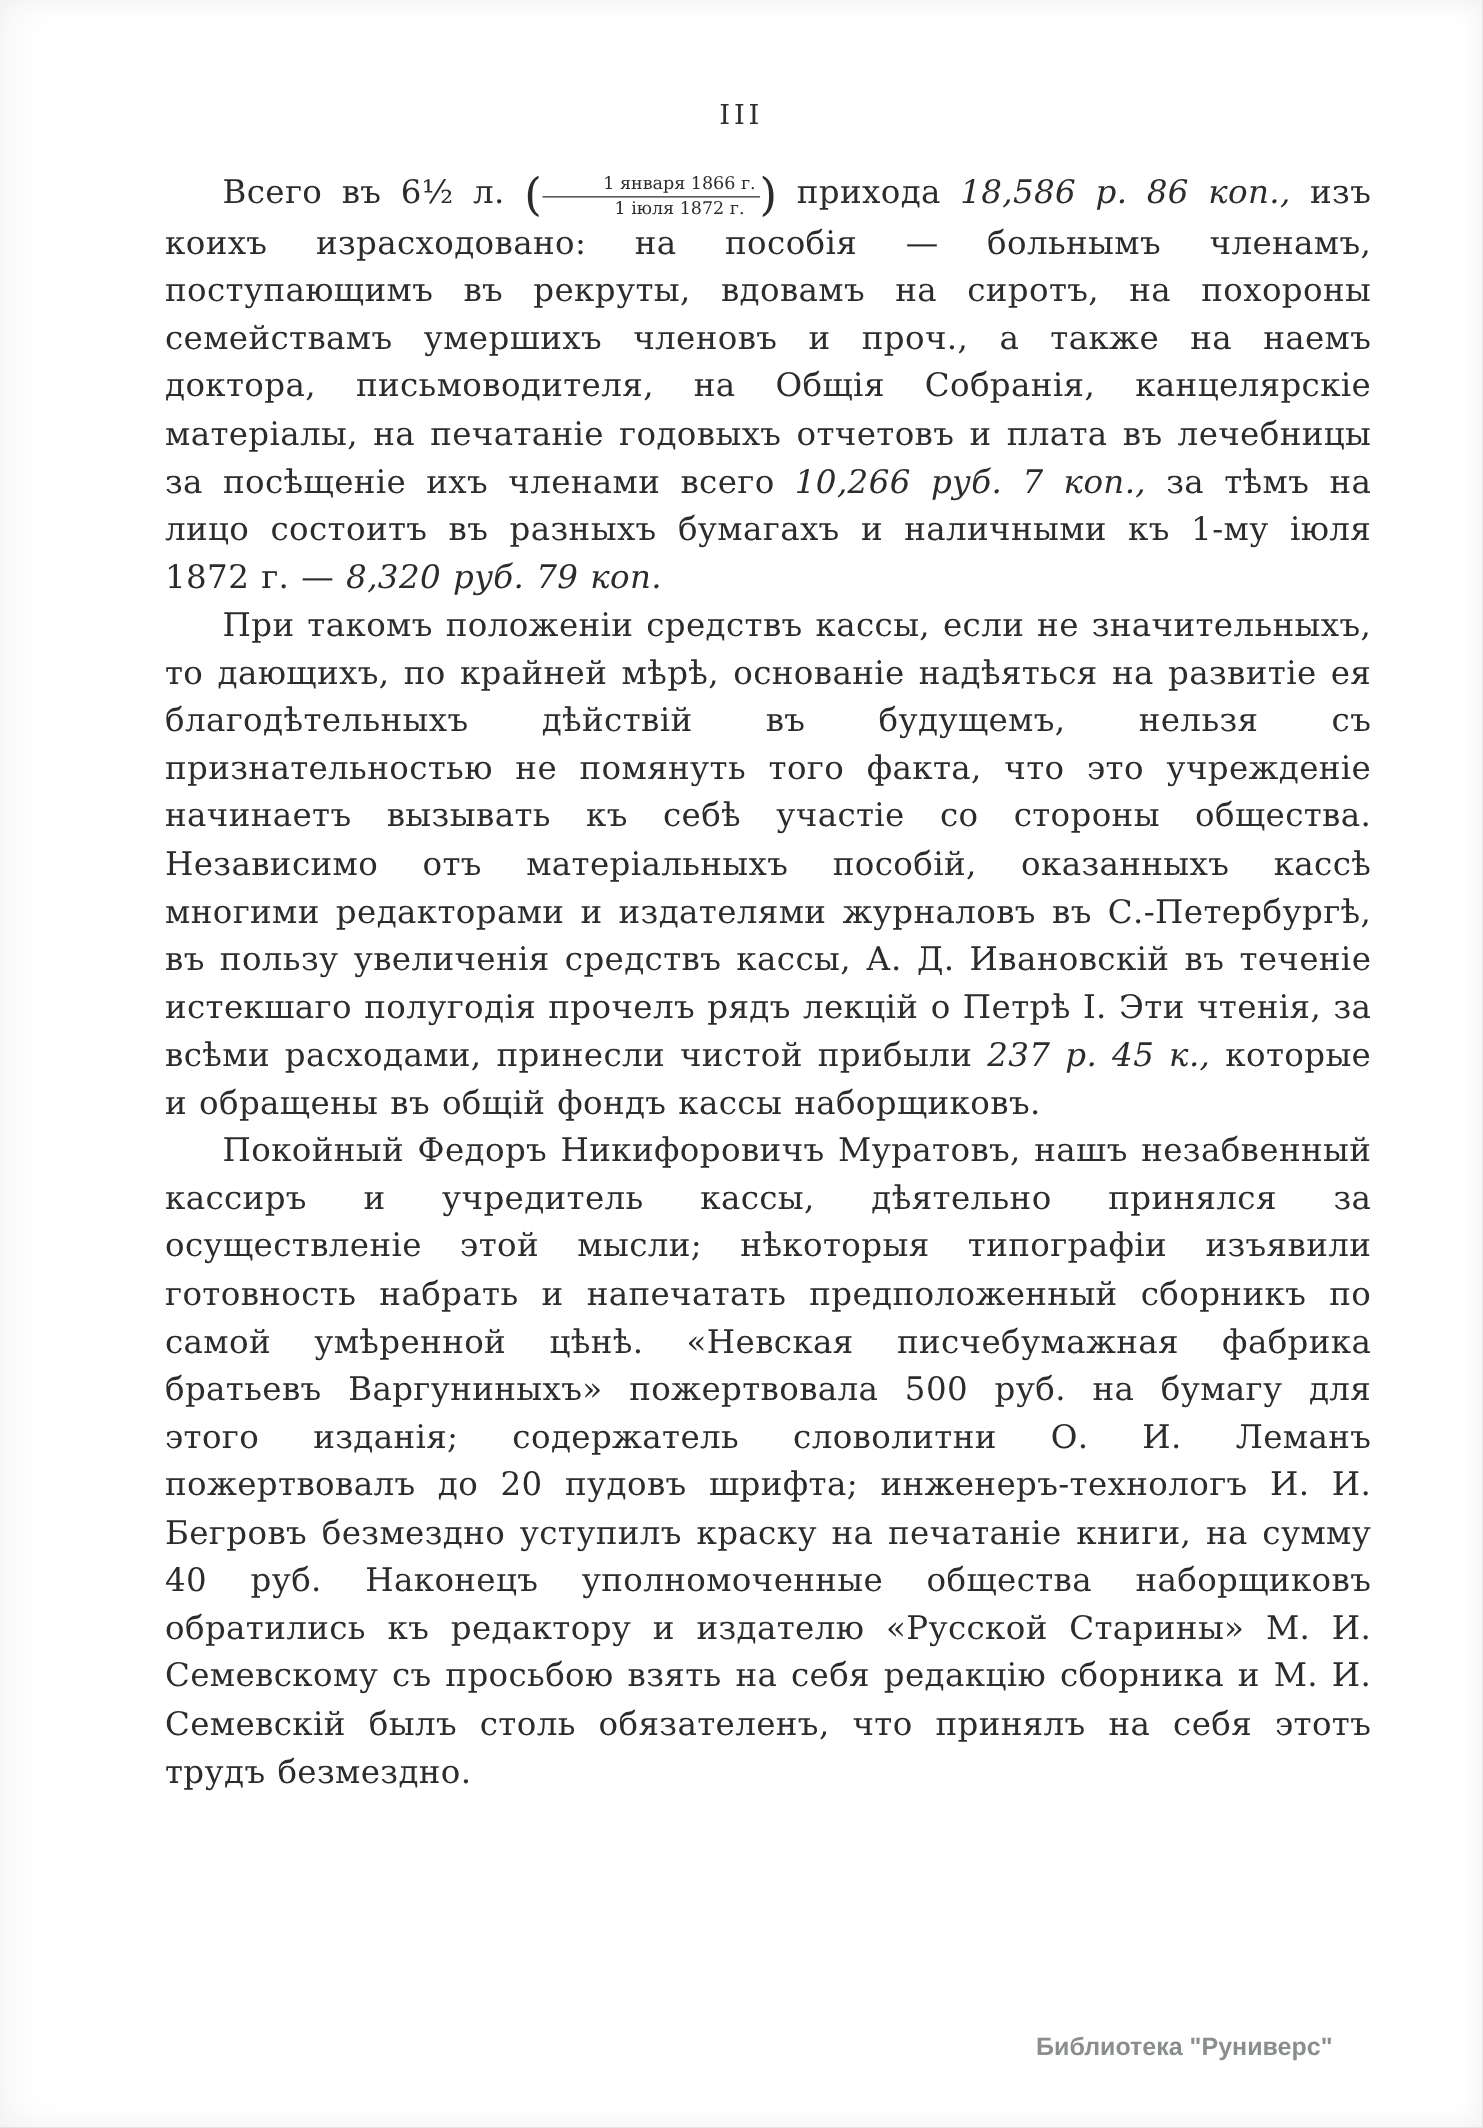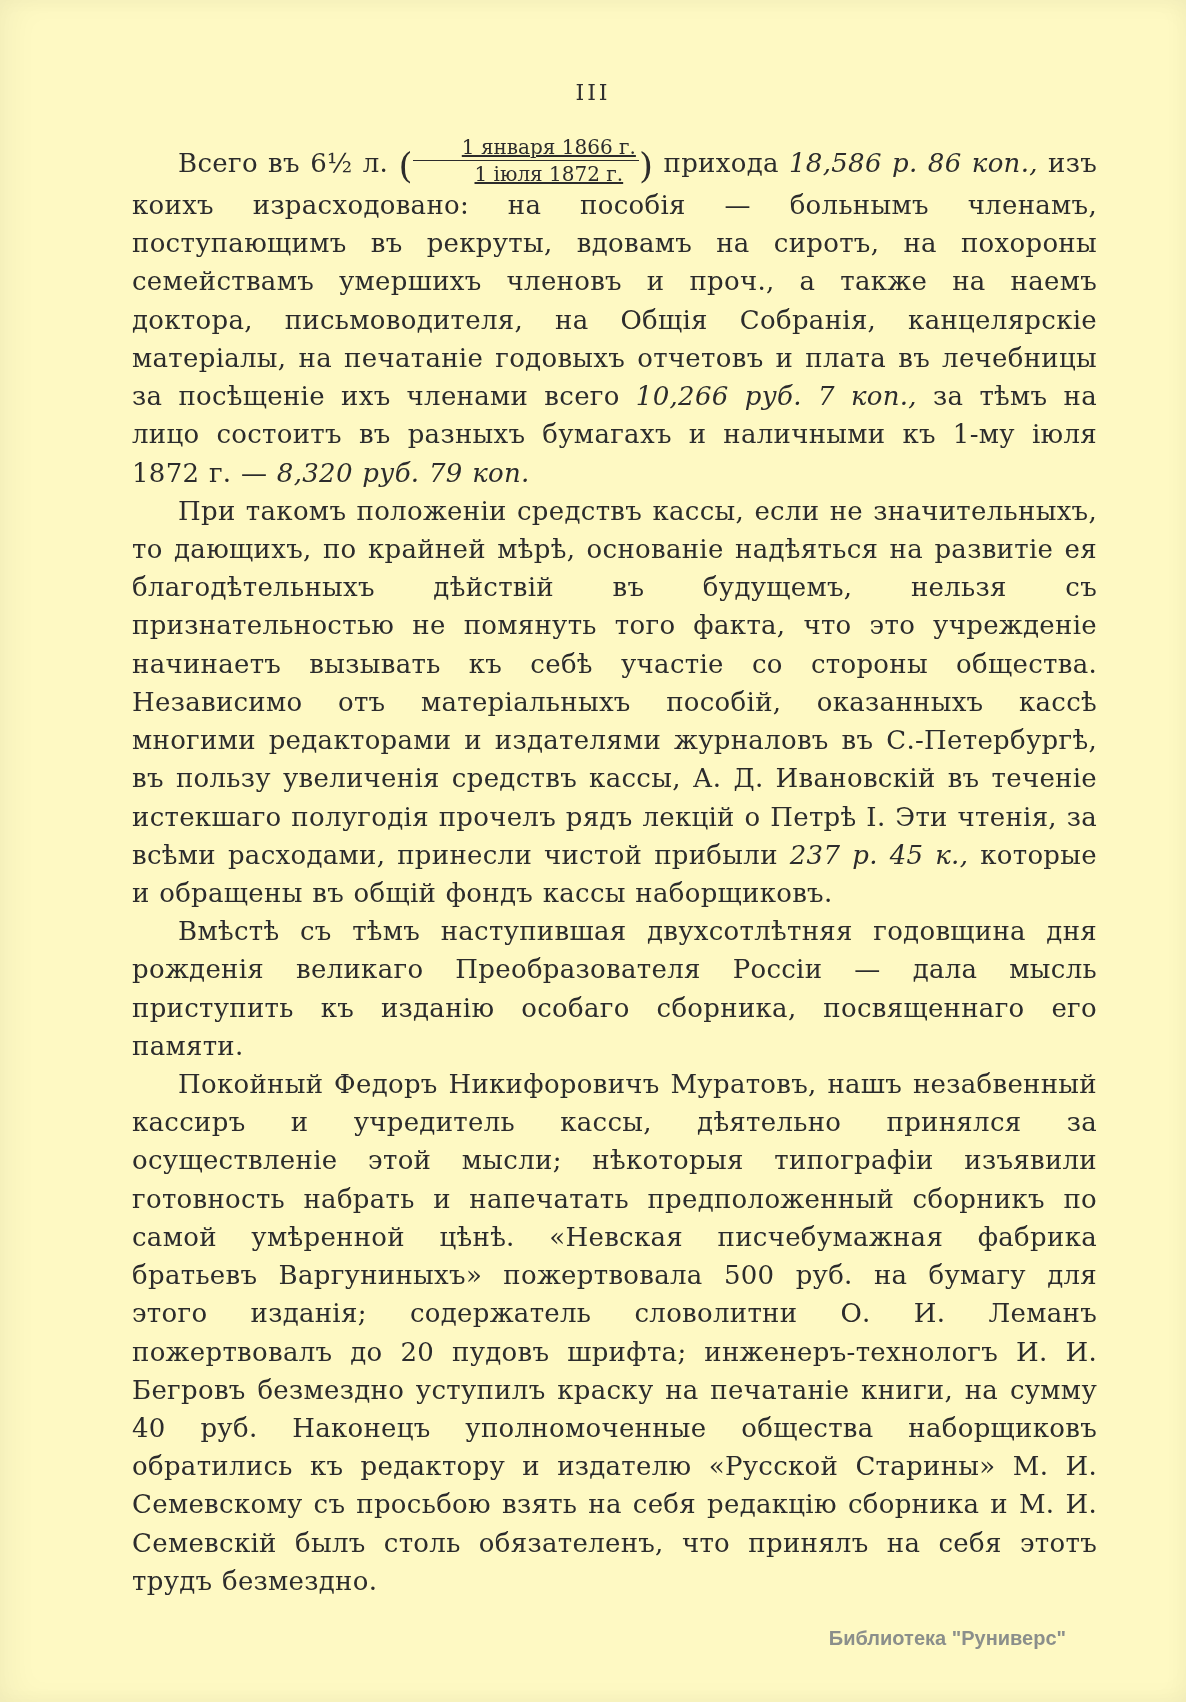--- a/index.html
+++ b/index.html
@@ -5,21 +5,21 @@
   html, body {
     margin: 0;
     padding: 0;
     background: #d8ded8;
   }
   .page {
     position: relative;
     width: 1186px;
     height: 1702px;
     margin: 0 auto;
-    background: #fef9c3;
+    background: #ffffff;
     box-shadow: inset 12px 0 30px rgba(0,0,0,0.04), inset -6px 0 20px rgba(0,0,0,0.03);
     font-family: "DejaVu Serif", serif;
     color: #2c2c2c;
     overflow: hidden;
   }
   .page-number {
     padding-top: 80px;
     text-align: center;
     font-size: 22px;
     letter-spacing: 3px;
@@ -42,25 +42,24 @@
   }
   .paren {
     font-size: 36px;
     line-height: 0;
     vertical-align: -6px;
   }
   .date-fraction {
     display: inline-block;
     vertical-align: -9px;
     text-align: center;
-    font-size: 20px;
+    font-size: 14px;
     line-height: 1.2;
     letter-spacing: 0;
     word-spacing: 0;
-    text-decoration: underline;
   }
   .frac-top {
     display: block;
     border-bottom: 1.5px solid #2c2c2c;
     padding: 0 3px 1px 3px;
   }
   .frac-bottom {
     display: block;
     padding: 1px 3px 0 3px;
   }
@@ -84,23 +83,20 @@
   <div class="text-block">
 
     <p>
       <span>Всего въ 6½ л. </span><span class="paren">(</span><span class="date-fraction"><span class="frac-top">1 января 1866 г.</span><span class="frac-bottom">1 іюля 1872 г.</span></span><span class="paren">)</span><span> прихода </span><span class="amount">18,586 р. 86 коп.,</span><span> изъ коихъ израсходовано: на пособія — больнымъ членамъ, поступающимъ въ рекруты, вдовамъ на сиротъ, на похороны семействамъ умершихъ членовъ и проч., а также на наемъ доктора, письмоводителя, на Общія Собранія, канцелярскіе матеріалы, на печатаніе годовыхъ отчетовъ и плата въ лечебницы за посѣщеніе ихъ членами всего </span><span class="amount">10,266 руб. 7 коп.,</span><span> за тѣмъ на лицо состоитъ въ разныхъ бумагахъ и наличными къ 1-му іюля 1872 г. — </span><span class="amount">8,320 руб. 79 коп.</span>
     </p>
 
     <p>
       <span>При такомъ положеніи средствъ кассы, если не значительныхъ, то дающихъ, по крайней мѣрѣ, основаніе надѣяться на развитіе ея благодѣтельныхъ дѣйствій въ будущемъ, нельзя съ признательностью не помянуть того факта, что это учрежденіе начинаетъ вызывать къ себѣ участіе со стороны общества. Независимо отъ матеріальныхъ пособій, оказанныхъ кассѣ многими редакторами и издателями журналовъ въ С.-Петербургѣ, въ пользу увеличенія средствъ кассы, А. Д. Ивановскій въ теченіе истекшаго полугодія прочелъ рядъ лекцій о Петрѣ I. Эти чтенія, за всѣми расходами, принесли чистой прибыли </span><span class="amount">237 р. 45 к.,</span><span> которые и обращены въ общій фондъ кассы наборщиковъ.</span>
     </p>
 
-    <p>
-      <span>Вмѣстѣ съ тѣмъ наступившая двухсотлѣтняя годовщина дня рожденія великаго Преобразователя Россіи — дала мысль приступить къ изданію особаго сборника, посвященнаго его памяти.</span>
-    </p>
 
     <p>
       <span>Покойный Федоръ Никифоровичъ Муратовъ, нашъ незабвенный кассиръ и учредитель кассы, дѣятельно принялся за осуществленіе этой мысли; нѣкоторыя типографіи изъявили готовность набрать и напечатать предположенный сборникъ по самой умѣренной цѣнѣ. «Невская писчебумажная фабрика братьевъ Варгуниныхъ» пожертвовала 500 руб. на бумагу для этого изданія; содержатель словолитни О. И. Леманъ пожертвовалъ до 20 пудовъ шрифта; инженеръ-технологъ И. И. Бегровъ безмездно уступилъ краску на печатаніе книги, на сумму 40 руб. Наконецъ уполномоченные общества наборщиковъ обратились къ редактору и издателю «Русской Старины» М. И. Семевскому съ просьбою взять на себя редакцію сборника и М. И. Семевскій былъ столь обязателенъ, что принялъ на себя этотъ трудъ безмездно.</span>
     </p>
 
   </div>
 
   <div class="watermark">Библиотека "Руниверс"</div>
 
 </div>

